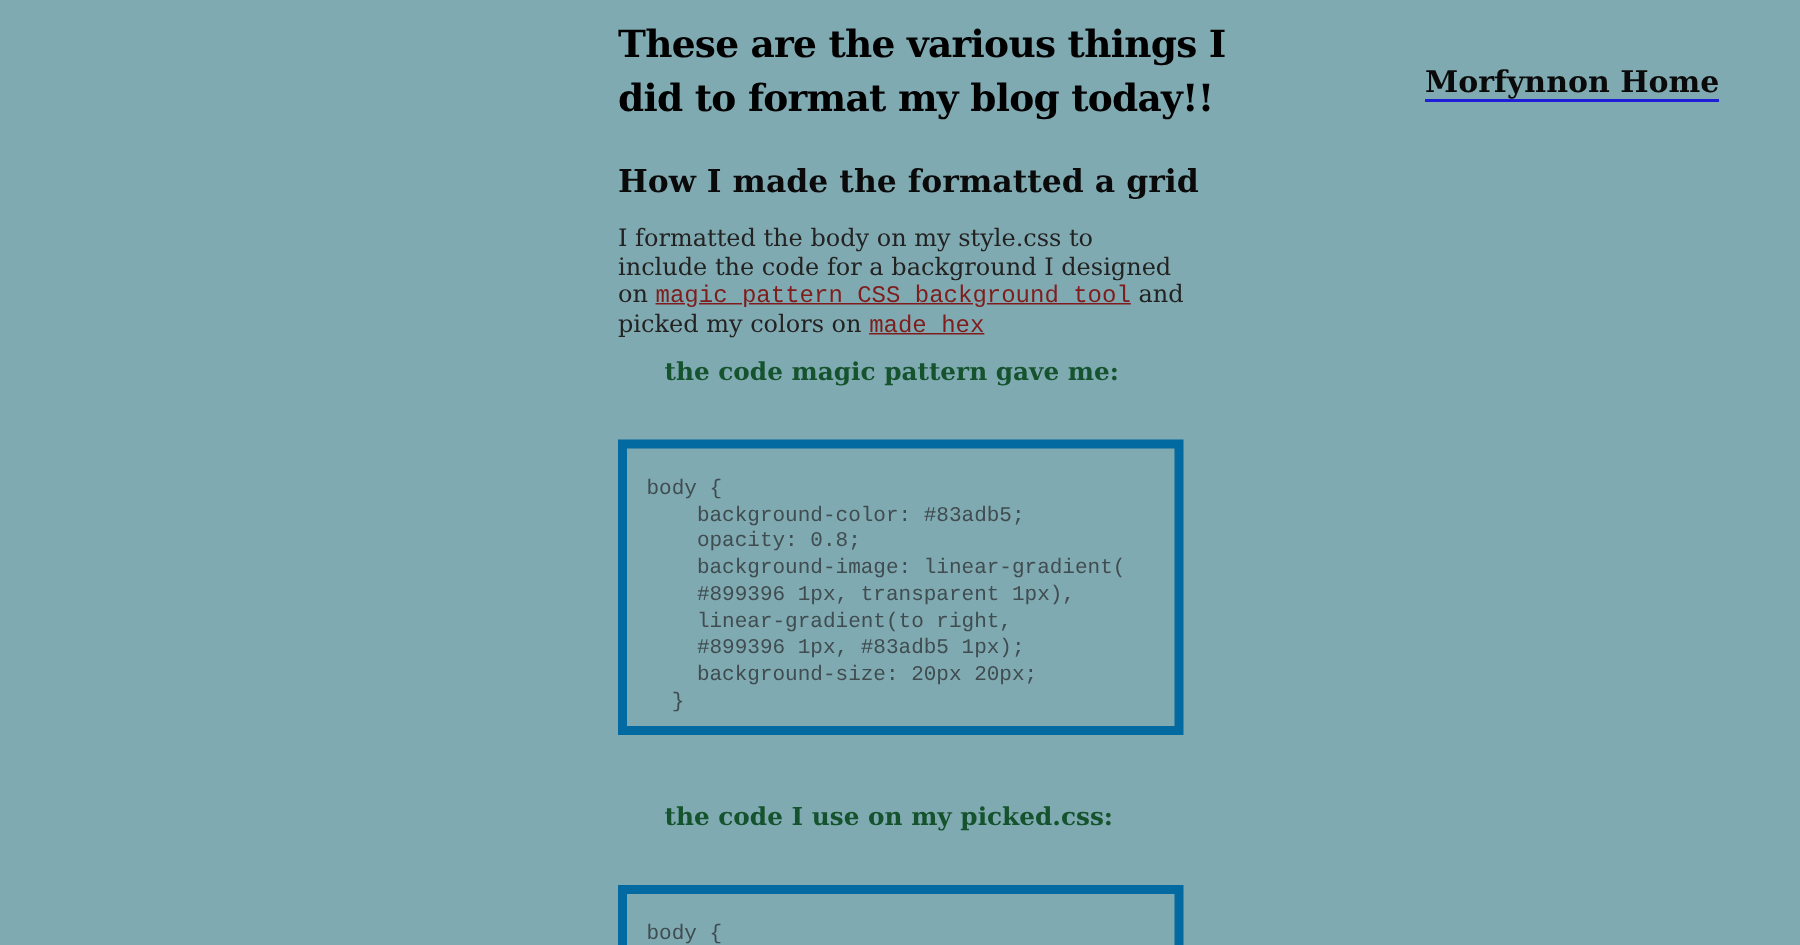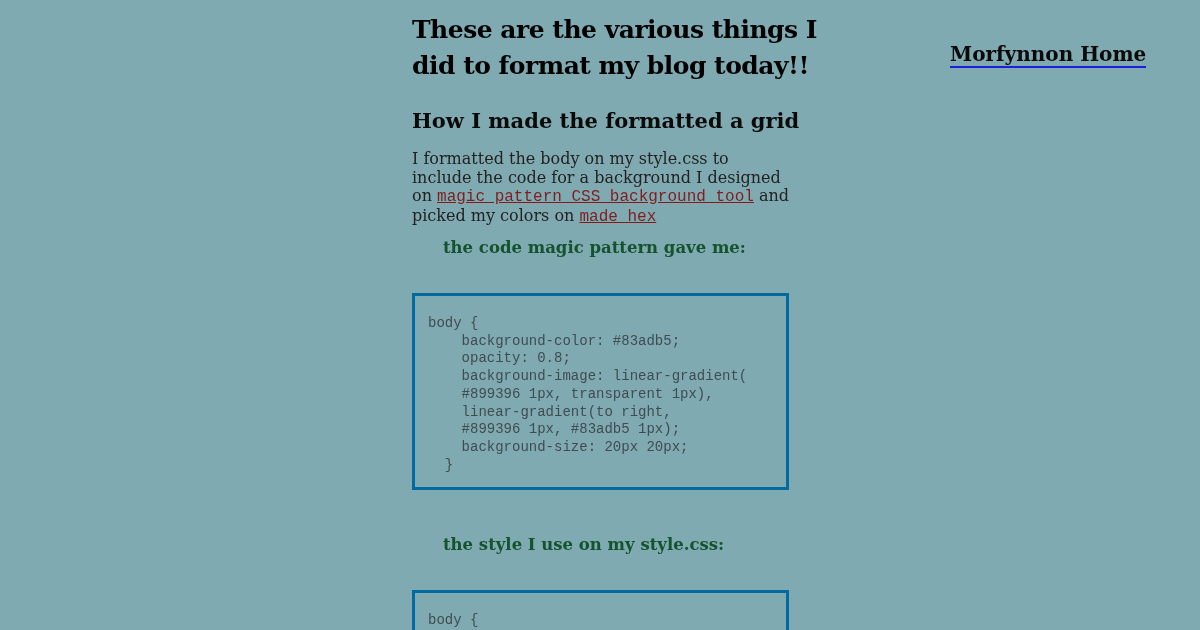--- a/index.html
+++ b/index.html
@@ -68,21 +68,21 @@
     white-space: nowrap;
     color: #14532d;
     margin-left: 31px;
   }
   .code-heading-1 { top: 238px; }
   .code-heading-2 { top: 535px; }
   .code-block {
     position: absolute;
     left: 412px;
     width: 377px;
-    border: 3px solid #0369a1;
+    border: 6px solid #0369a1;
     background: transparent;
     padding: 19px 8px 19px 13px;
     font-family: "Liberation Mono", "DejaVu Sans Mono", monospace;
     font-size: 14px;
     line-height: 17.7px;
     color: #3f4c50;
     white-space: pre;
     overflow: hidden;
   }
   .code-block-1 { top: 293px; height: 197px; }
@@ -108,19 +108,19 @@
   <pre class="code-block code-block-1">body {
     background-color: #83adb5;
     opacity: 0.8;
     background-image: linear-gradient(
     #899396 1px, transparent 1px),
     linear-gradient(to right,
     #899396 1px, #83adb5 1px);
     background-size: 20px 20px;
   }</pre>
 
-  <h3 class="code-heading code-heading-2">the style I use on my style.css:</h3>
+  <h3 class="code-heading code-heading-2">the code I use on my picked.css:</h3>
 
   <pre class="code-block code-block-2">body {
     background-color: #83adb5;
     opacity: 0.8;</pre>
 
 </div>
 
 </body></html>

